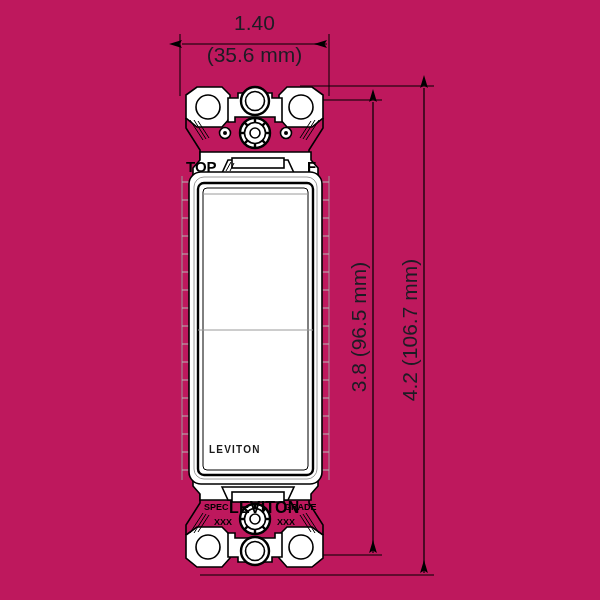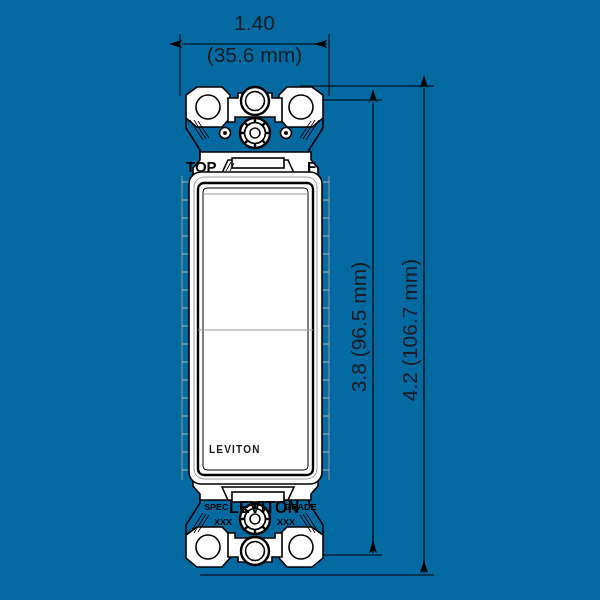--- a/index.html
+++ b/index.html
@@ -10,21 +10,21 @@
   body {
     width: 600px;
     height: 600px;
     font-family: "Liberation Sans", sans-serif;
     overflow: hidden;
   }
   #drawing-root {
     position: relative;
     width: 600px;
     height: 600px;
-    background: #0369a1;
+    background: #be185d;
   }
   svg.cad {
     display: block;
     width: 600px;
     height: 600px;
   }
   .dim-text {
     font-family: "Liberation Sans", sans-serif;
     font-size: 21px;
     fill: #1c1c24;

